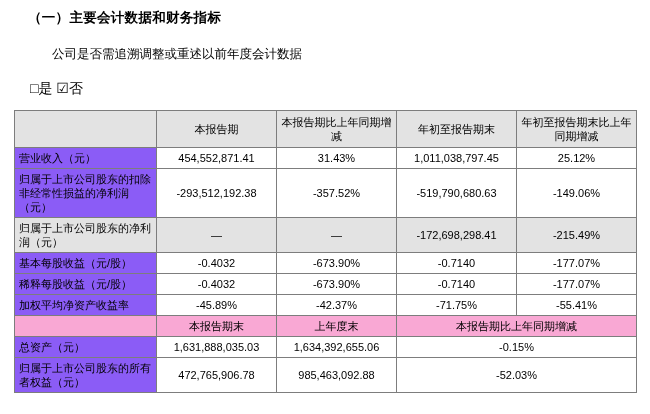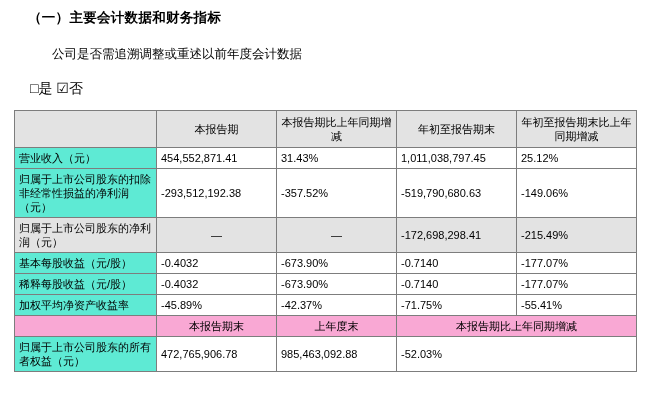--- a/index.html
+++ b/index.html
@@ -52,26 +52,26 @@
     vertical-align: middle;
   }
   th.hdr {
     background: #e3e3e3;
     text-align: center;
     font-weight: normal;
     font-size: 11px;
     height: 30px;
   }
   td.rowlabel {
-    background: #5eead4;
+    background: #8b5cf6;
     text-align: left;
     font-size: 11px;
   }
   td.num {
-    text-align: left;
+    text-align: center;
     font-size: 11px;
   }
   td.center {
     text-align: center;
     font-size: 11px;
   }
   tr.shaded td {
     background: #e3e3e3;
   }
   td.spanhdr {
@@ -156,20 +156,26 @@
         <td class="num">-71.75%</td>
         <td class="num">-55.41%</td>
       </tr>
       <tr>
         <td class="spanhdr"></td>
         <td class="spanhdr">本报告期末</td>
         <td class="spanhdr">上年度末</td>
         <td class="spanhdr" colspan="2">本报告期比上年同期增减</td>
       </tr>
       <tr>
+        <td class="rowlabel">总资产（元）</td>
+        <td class="num">1,631,888,035.03</td>
+        <td class="num">1,634,392,655.06</td>
+        <td class="num" colspan="2">-0.15%</td>
+      </tr>
+      <tr>
         <td class="rowlabel">归属于上市公司股东的所有者权益（元）</td>
         <td class="num">472,765,906.78</td>
         <td class="num">985,463,092.88</td>
         <td class="num" colspan="2">-52.03%</td>
       </tr>
     </tbody>
   </table>
 
 </div>
 

